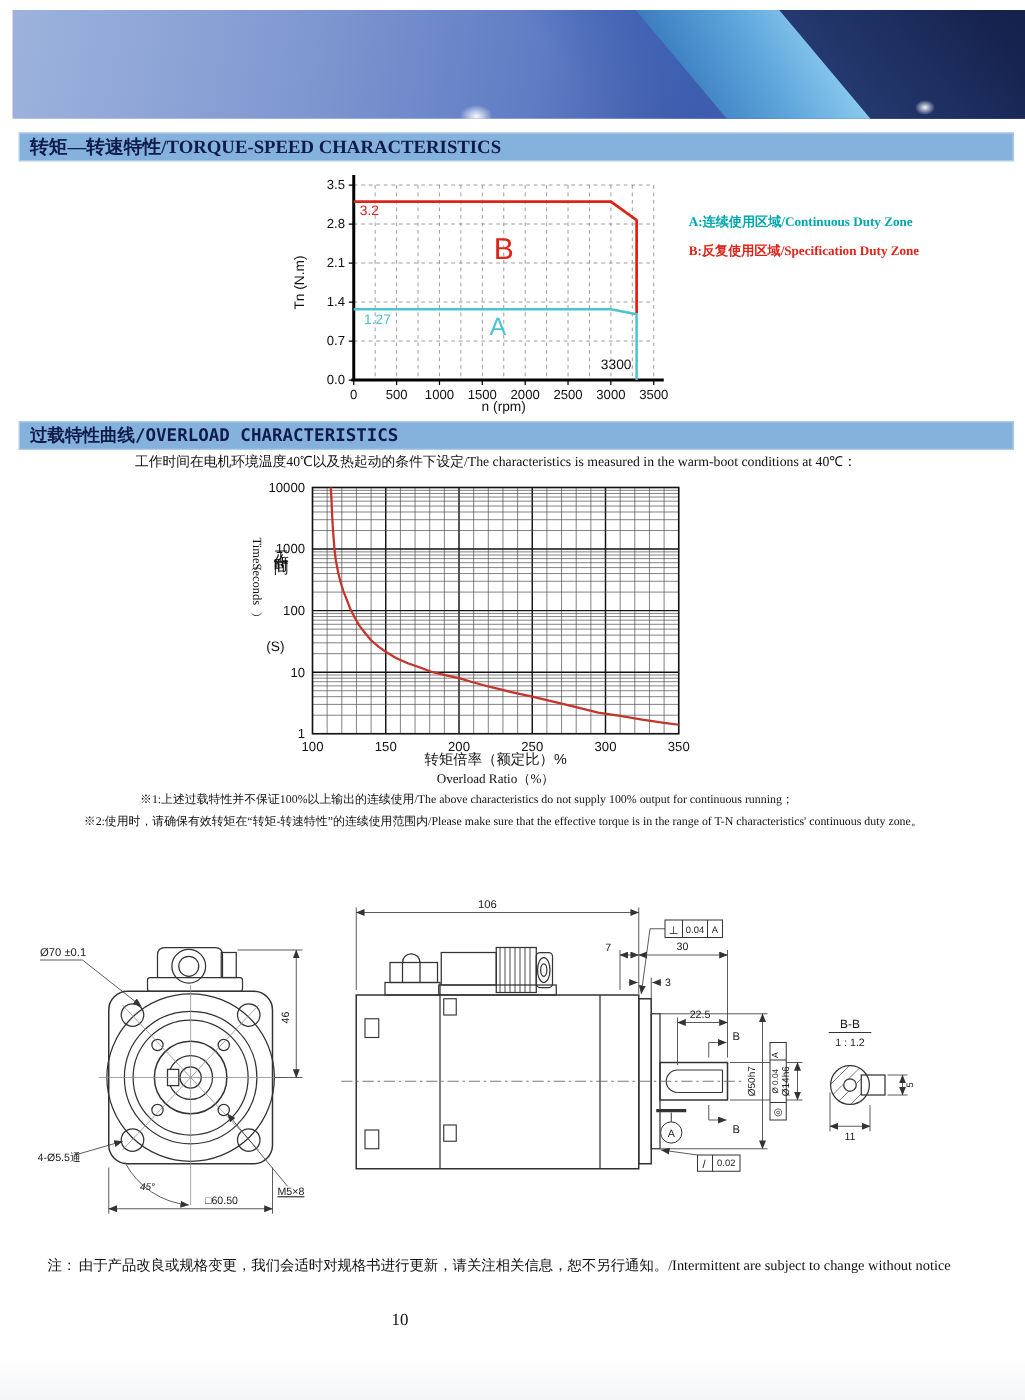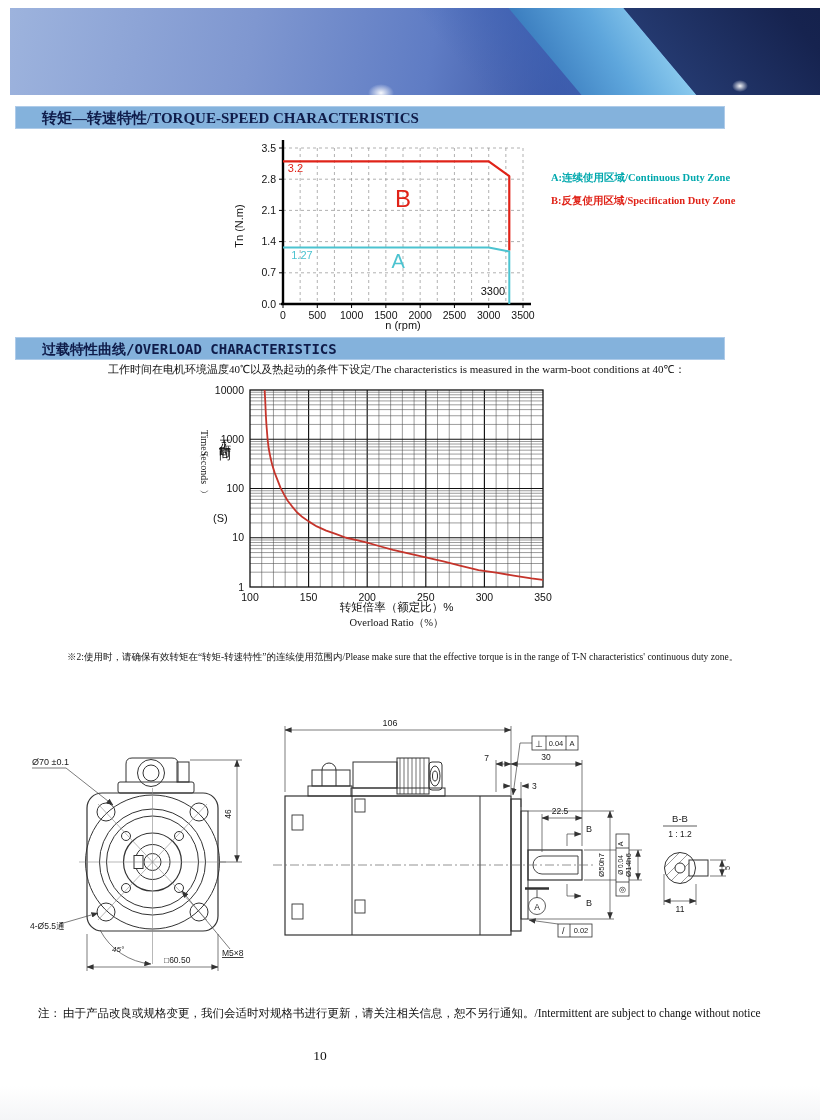--- a/index.html
+++ b/index.html
@@ -12,22 +12,22 @@
   #banner .layer{position:absolute;top:-10px;bottom:-10px;}
   #banner .midband{left:440px;width:130px;transform:skewX(40deg);
           background:linear-gradient(to right,rgba(70,105,185,0),rgba(62,98,180,.85));}
   #banner .bright{left:535px;width:115px;transform:skewX(40deg);
           background:linear-gradient(105deg,#3a7cbe 0%,#5ea6dc 55%,#8ccbee 100%);}
   #banner .darkright{left:650px;width:400px;transform:skewX(40deg);
           background:linear-gradient(to right,#24396f 0%,#16234f 40%,#101a3e 100%);}
   #banner .glow{position:absolute;width:26px;height:18px;border-radius:50%;
           background:radial-gradient(closest-side,rgba(255,255,255,.95),rgba(255,255,255,0));}
   
-  .secbar{position:absolute;left:15px;width:710px;height:23px;background:#84b2dc;border:1px solid #aecbe9;
-          font-weight:bold;font-size:15px;line-height:22px;padding-left:26px;color:#0f1c4a;
+  .secbar{position:absolute;left:15px;width:796px;height:23px;background:#84b2dc;border:1px solid #aecbe9;
+          font-weight:bold;font-size:15px;line-height:22px;padding-left:8px;color:#0f1c4a;
           box-sizing:border-box;white-space:nowrap;}
   .secbar.mono{font-family:"DejaVu Sans Mono",monospace;font-size:14px;letter-spacing:0px;}
   
   .legend-line{font-weight:bold;font-size:10.5px;white-space:nowrap;margin-bottom:9px;}
   .vtext{writing-mode:vertical-rl;}
   .note-line{position:absolute;white-space:nowrap;font-size:9.5px;color:#111;}
   svg text{font-family:"Liberation Sans",sans-serif;}
   #mech text{fill:#1a1a1a;stroke:none;}
   .chart-svg{position:absolute;}
   #footer-note{position:absolute;left:38px;top:1005px;width:745px;font-size:11.5px;line-height:1.55;color:#111;}
@@ -198,20 +198,21 @@
       <text x="211.5" y="228" font-size="11.5" fill="#111" text-anchor="middle">转矩倍率（额定比）%</text>
       <text x="211.5" y="243" font-size="10.5" fill="#111" text-anchor="middle" style="font-family: &quot;Liberation Serif&quot;, serif;">Overload Ratio（%）</text>
     </svg>
 
   <div class="abs" style="left:197px;top:430px;display:flex;gap:5px;">
     <div class="vtext" style="font-size:10px;">Time（Seconds）</div>
     <div class="vtext" style="font-size:12px;letter-spacing:3px;">工作时间</div>
   </div>
   <div class="abs" style="left:213px;top:512px;font-size:11px;font-family:'Liberation Sans',sans-serif;">(S)</div>
 
+  <div class="note-line" style="left:112px;top:633px;">※1:上述过载特性并不保证100%以上输出的连续使用/The above characteristics do not supply 100% output for continuous running；</div>
   <div class="note-line" style="left:67px;top:651px;text-align:right;">※2:使用时，请确保有效转矩在“转矩-转速特性”的连续使用范围内/Please make sure that the effective torque is in the range of T-N characteristics' continuous duty zone。</div>
 
 
   <svg id="mech" style="position:absolute;left:30px;top:698px;" width="770" height="307" viewBox="0 0 770 307">
     <defs>
       <marker id="ah" viewBox="0 0 10 8" markerWidth="10" markerHeight="8" refX="9.5" refY="4" orient="auto-start-reverse" markerUnits="strokeWidth">
         <path d="M0,0 L10,4 L0,8 Z" fill="#333"></path>
       </marker>
       <clipPath id="bbclip">
           <circle cx="650" cy="170" r="15.5"></circle>

